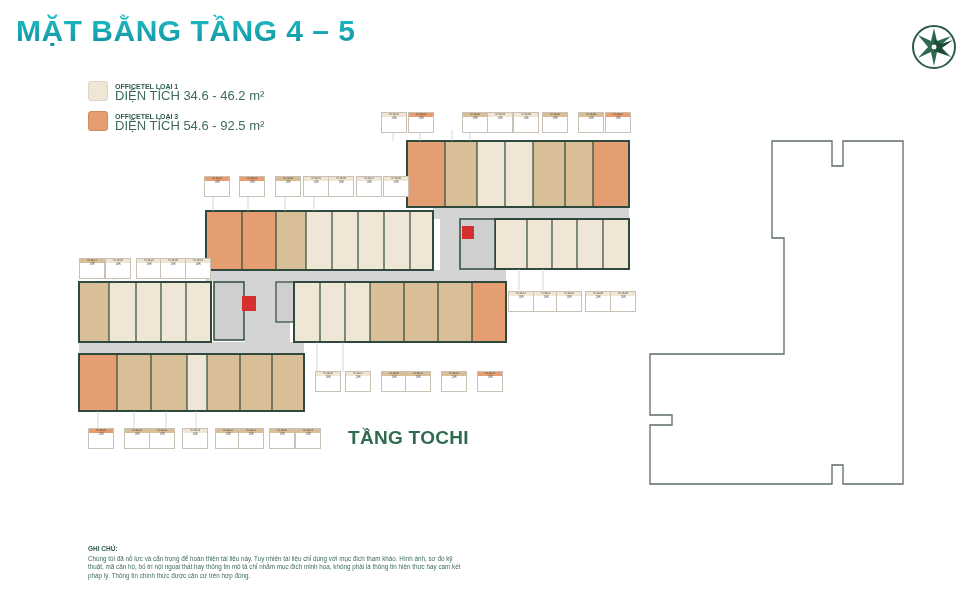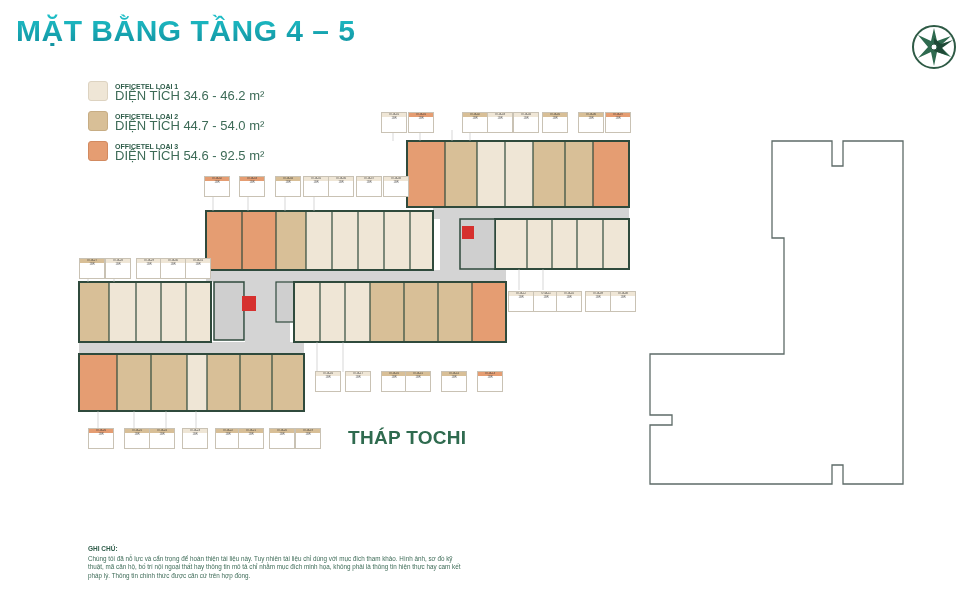--- a/index.html
+++ b/index.html
@@ -34,27 +34,20 @@
 
 <div class="legend">
   <div class="legend-item">
     <div class="swatch" style="background:#efe6d6;border:1px solid #ddd3c1;"></div>
     <div>
       <div class="leg-name">OFFICETEL LOẠI 1</div>
       <div class="leg-area">DIỆN TÍCH 34.6 - 46.2 m²</div>
     </div>
   </div>
   <div class="legend-item">
-    <div class="swatch" style="background:#d8bf97;border:1px solid #c7ad84;"></div>
-    <div>
-      <div class="leg-name">OFFICETEL LOẠI 2</div>
-      <div class="leg-area">DIỆN TÍCH 44.7 - 54.0 m²</div>
-    </div>
-  </div>
-  <div class="legend-item">
     <div class="swatch" style="background:#e59d72;border:1px solid #d28a60;"></div>
     <div>
       <div class="leg-name">OFFICETEL LOẠI 3</div>
       <div class="leg-area">DIỆN TÍCH 54.6 - 92.5 m²</div>
     </div>
   </div>
 </div>
 
 <svg class="plan" viewBox="0 0 972 601">
 
@@ -240,18 +233,18 @@
   <div class="tag" style="left:88px;top:428px;"><span class="code" style="background:#e59d72">OT-B-26</span><span>1BR</span></div>
   <div class="tag" style="left:124px;top:428px;"><span class="code" style="background:#d8bf97">OT-B-25</span><span>1BR</span></div>
   <div class="tag" style="left:149px;top:428px;"><span class="code" style="background:#d8bf97">OT-B-24</span><span>1BR</span></div>
   <div class="tag" style="left:182px;top:428px;"><span class="code" style="background:#efe6d6">OT-B-23</span><span>1BR</span></div>
   <div class="tag" style="left:215px;top:428px;"><span class="code" style="background:#d8bf97">OT-B-22</span><span>1BR</span></div>
   <div class="tag" style="left:238px;top:428px;"><span class="code" style="background:#d8bf97">OT-B-21</span><span>1BR</span></div>
   <div class="tag" style="left:269px;top:428px;"><span class="code" style="background:#d8bf97">OT-B-20</span><span>1BR</span></div>
   <div class="tag" style="left:295px;top:428px;"><span class="code" style="background:#d8bf97">OT-B-19</span><span>1BR</span></div>
 </div>
 
-<div class="tower-label">THÁP TOCHI</div>
+<div class="tower-label">TẦNG TOCHI</div>
 
 <div class="notes">
   <div class="notes-title">GHI CHÚ:</div>
   <div class="notes-body">Chúng tôi đã nỗ lực và cẩn trọng để hoàn thiện tài liệu này. Tuy nhiên tài liệu chỉ dùng với mục đích tham khảo. Hình ảnh, sơ đồ kỹ thuật, mã căn hộ, bố trí nội ngoại thất hay thông tin mô tả chỉ nhằm mục đích minh họa, không phải là thông tin hiện thực hay cam kết pháp lý. Thông tin chính thức được căn cứ trên hợp đồng.</div>
 </div>
 
 </body></html>

